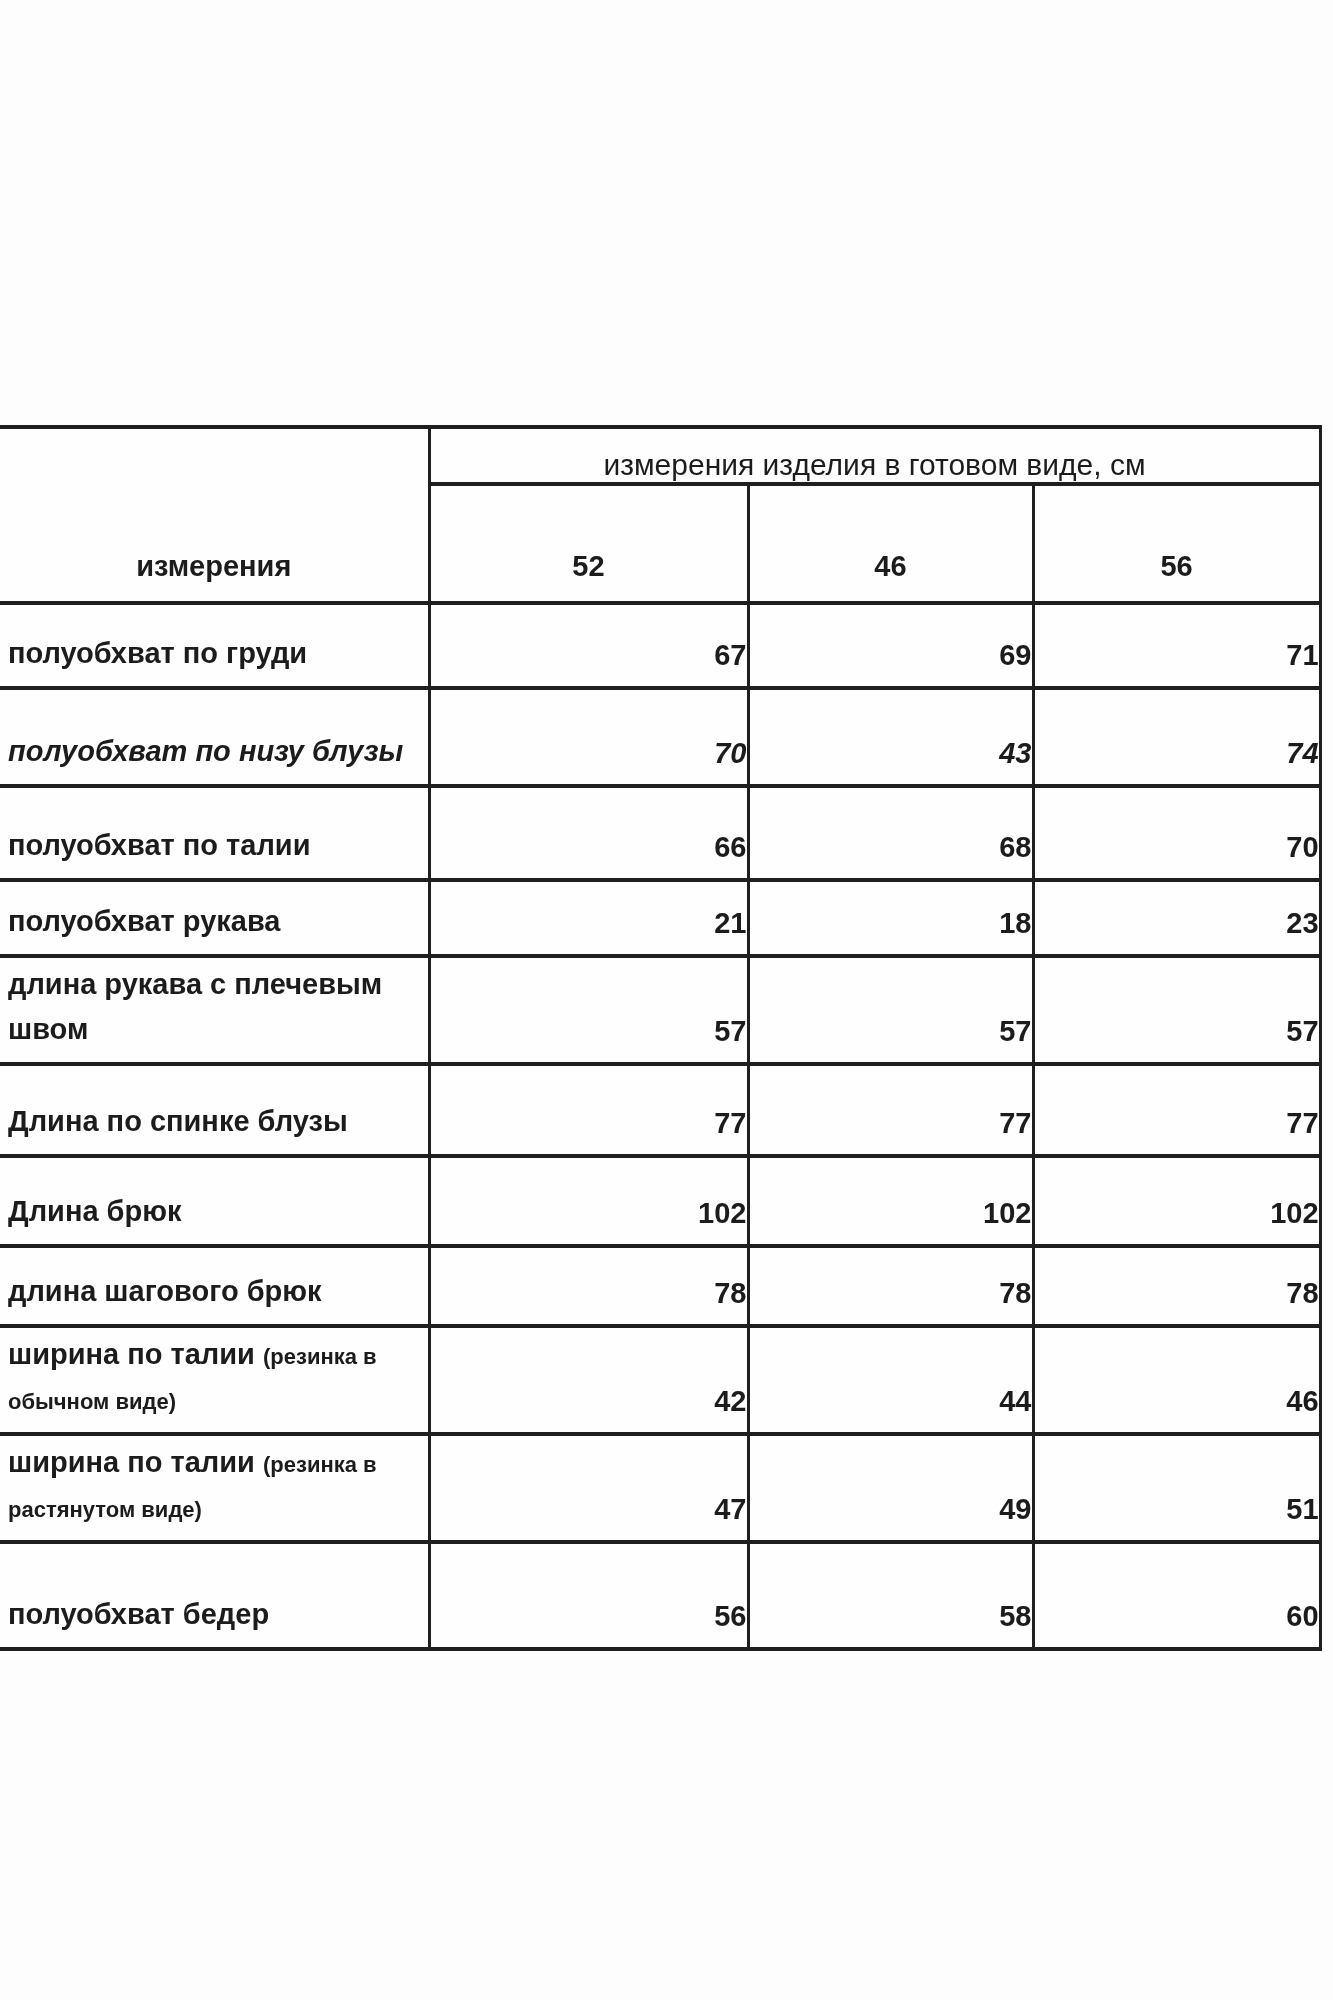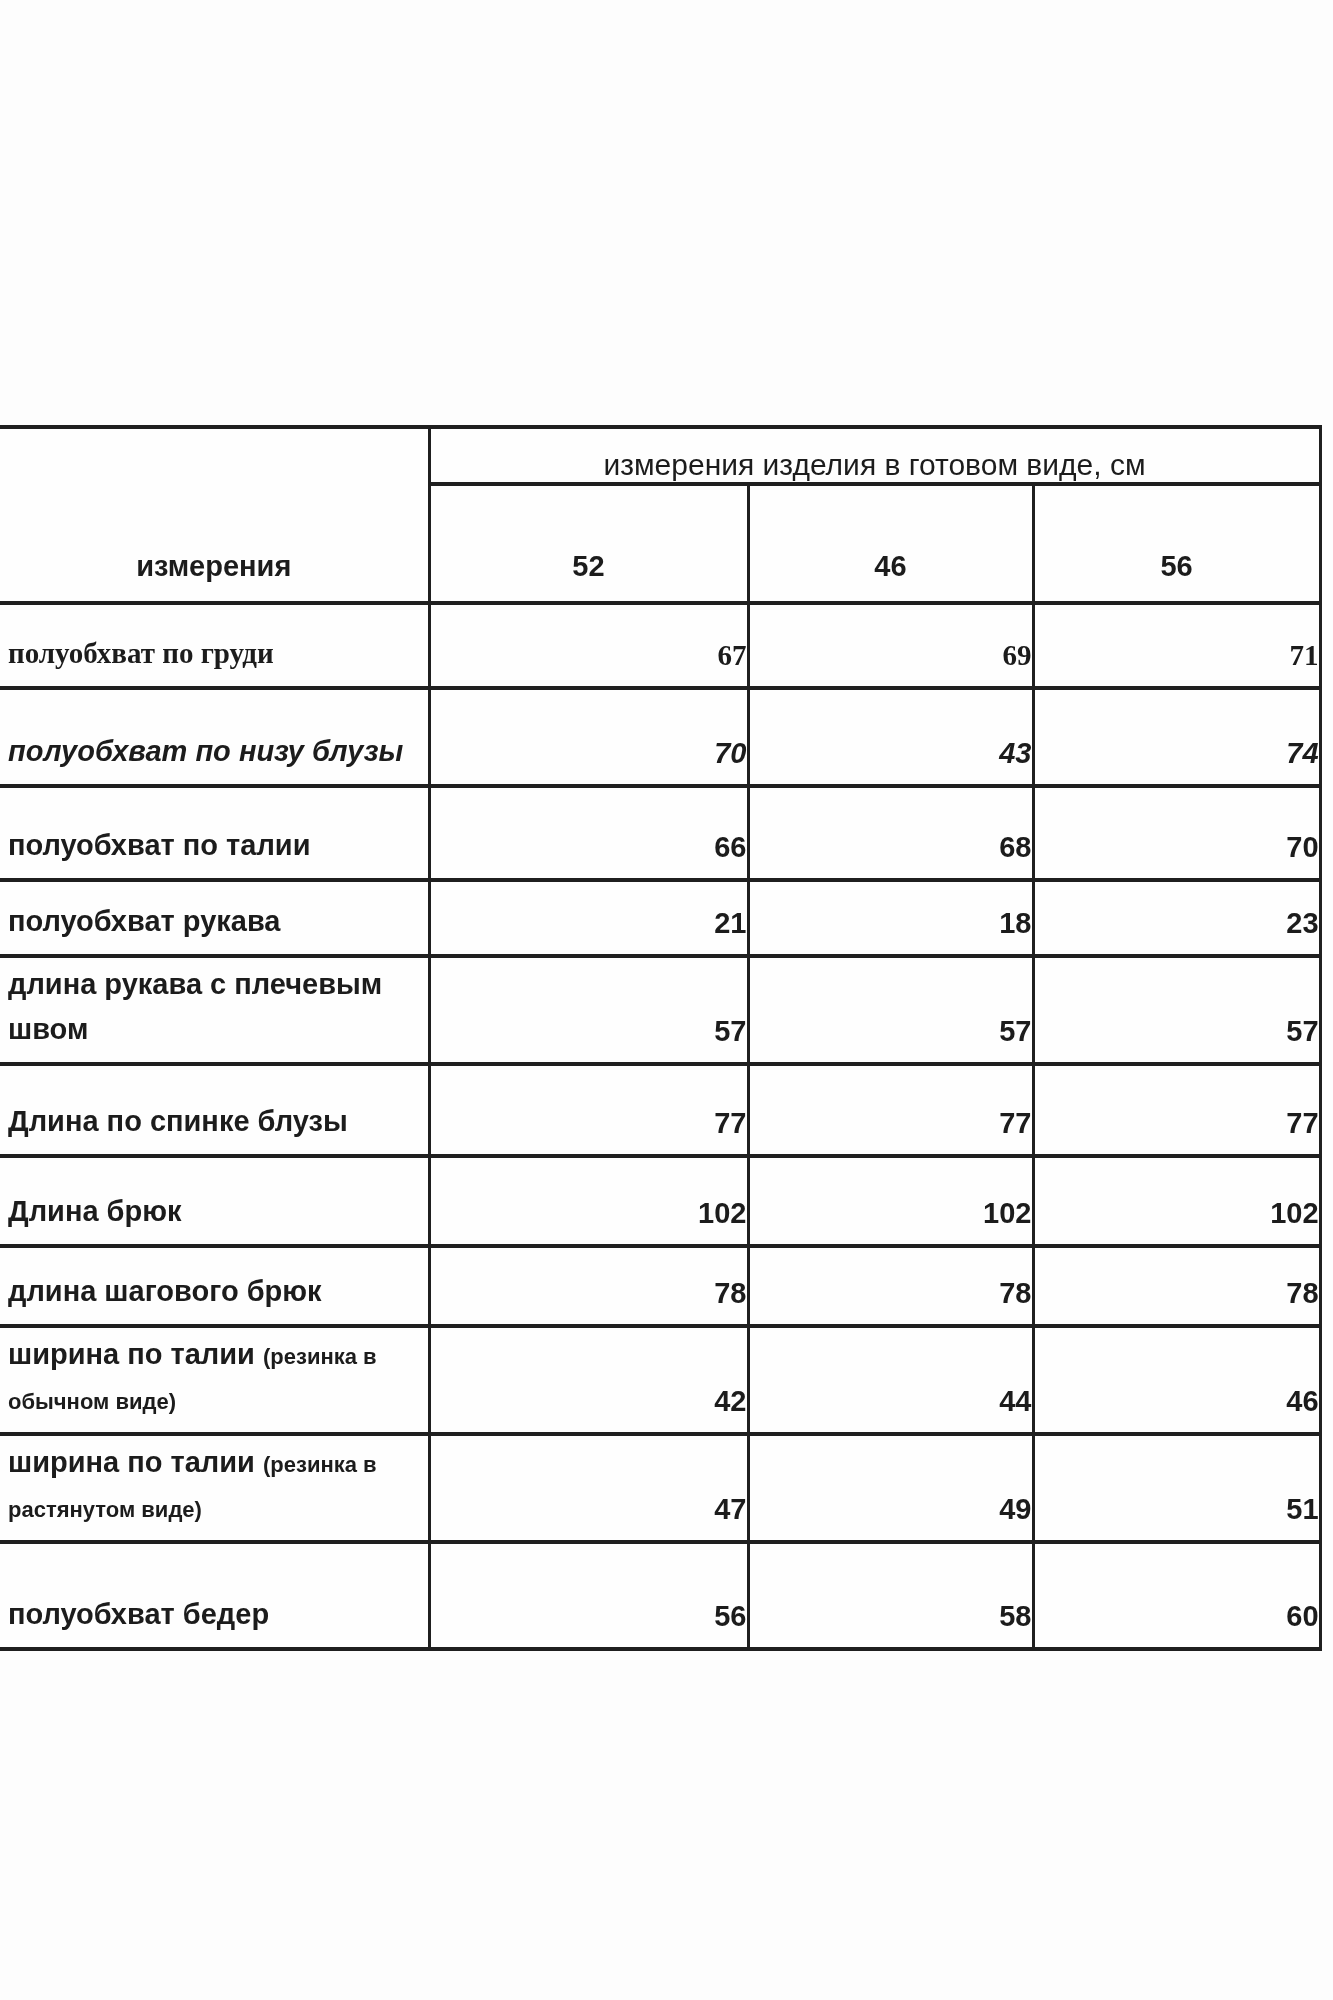--- a/index.html
+++ b/index.html
@@ -91,21 +91,21 @@
       <td class="label-head" rowspan="2">измерения</td>
       <td class="top-head" colspan="3">измерения изделия в готовом виде, см</td>
     </tr>
     <tr id="size-header-row">
         <td class="size-head">52</td>
         <td class="size-head">46</td>
         <td class="size-head">56</td>
       </tr>
   </thead>
   <tbody id="table-body">
-      <tr style="height: 85px; font-family: Liberation Serif, serif;">
+      <tr style="height: 85px;">
         <td class="lab"><span>полуобхват по груди</span></td>
         <td class="val">67</td>
         <td class="val">69</td>
         <td class="val">71</td>
       </tr>
       <tr style="height: 98px; font-style: italic;">
         <td class="lab"><span>полуобхват по низу блузы</span></td>
         <td class="val">70</td>
         <td class="val">43</td>
         <td class="val">74</td>

